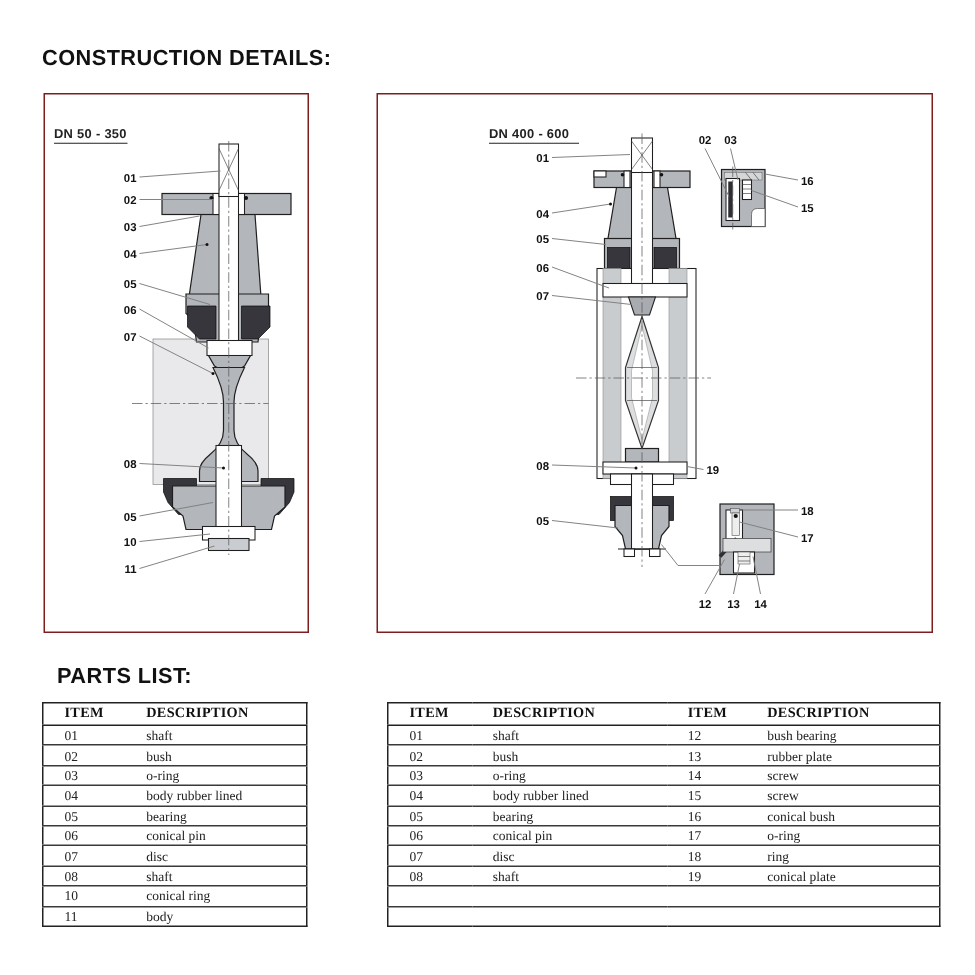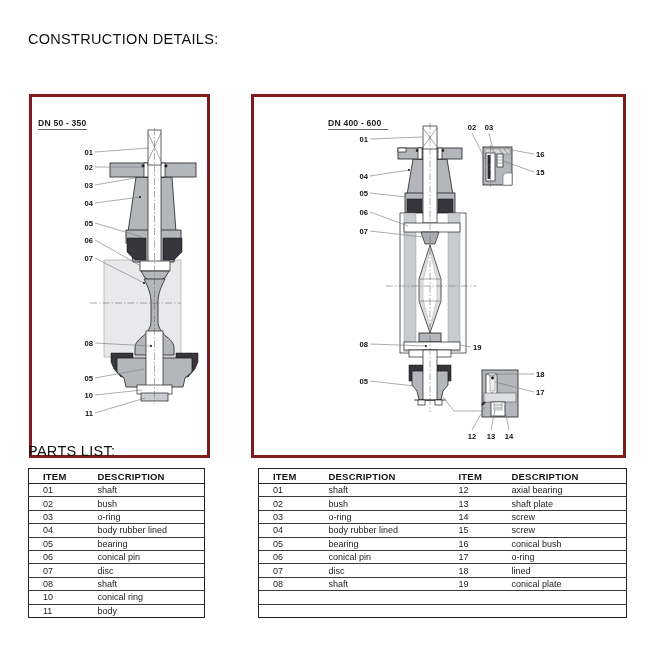--- a/index.html
+++ b/index.html
@@ -1,37 +1,37 @@
 <!DOCTYPE html>
 <html><head>
 <meta charset="utf-8">
 <style>
   html,body{margin:0;padding:0;background:#fff;}
   .page{position:relative;width:650px;height:650px;background:#ffffff;overflow:hidden;
         font-family:"Liberation Sans",sans-serif;}
-  .h-title{position:absolute;font-weight:normal;font-size:14.5px;letter-spacing:.3px;color:#111;}
-  .panel{position:absolute;border:3px solid #7f1d1d;background:#fff;margin-top:32px;}
+  .h-title{position:absolute;font-weight:bold;font-size:14.5px;letter-spacing:.3px;color:#111;}
+  .panel{position:absolute;border:1px solid #7f1d1d;background:#fff;}
   .panel svg{display:block;}
   
   .metal{fill:#b3b6ba;stroke:#1f1f1f;stroke-width:.8;}
   .metal2{fill:#a8abaf;stroke:#1f1f1f;stroke-width:.7;}
   .dark{fill:#36363c;stroke:#101010;stroke-width:.5;}
   .whitep{fill:#ffffff;stroke:#1f1f1f;stroke-width:.7;}
   .lite{fill:#e9e9eb;stroke:#8d8d8d;stroke-width:.5;}
   .wall{fill:#c9cccf;stroke:#8d8d8d;stroke-width:.4;}
   .leader{stroke:#7f7f7f;stroke-width:.65;fill:none;}
   .cl{stroke:#5a5a5a;stroke-width:.5;stroke-dasharray:7 2 1.5 2;fill:none;}
   .co{font-family:"Liberation Sans",sans-serif;font-size:7.6px;font-weight:bold;fill:#111;}
   .dn{font-family:"Liberation Sans",sans-serif;font-size:8.6px;font-weight:600;fill:#222;letter-spacing:.2px;}
   .ul{stroke:#222;stroke-width:.7;}
   .dot{fill:#111;}
   .thin{stroke:#444;stroke-width:.45;fill:none;}
   
   .parts-table{position:absolute;border-collapse:collapse;table-layout:fixed;
-      font-family:Liberation Sans, sans-serif;font-size:9px;color:#232323;
+      font-family:Liberation Serif, serif;font-size:9px;color:#232323;
       border:1.5px solid #222;background:#fff;}
   .parts-table th{font-size:9.5px;font-weight:bold;text-align:left;color:#111;
       padding:0 0 0 14px;height:14px;border-bottom:1.3px solid #222;letter-spacing:.2px;}
   .parts-table td{padding:0 0 0 14px;height:12.4px;border-bottom:1px solid #3a3a3a;
       white-space:nowrap;overflow:hidden;}
   .parts-table tr:last-child td{border-bottom:none;}
 </style>
 </head>
 <body>
 
@@ -298,21 +298,21 @@
         <line class="leader" x1="237" y1="333" x2="241" y2="313"></line>
         <text class="co" x="237" y="342" text-anchor="middle">13</text>
       </g>
       <g>
         <line class="leader" x1="255" y1="333" x2="250" y2="308"></line>
         <text class="co" x="255" y="342" text-anchor="middle">14</text>
       </g>
     </svg>
   </div>
 
-  <div class="h-title" style="left:28px;top:443px;">PARTS LIST:</div>
+  <div class="h-title" style="left:38px;top:443px;">PARTS LIST:</div>
 
   <table class="parts-table" style="left:28px;top:468px;width:176px;">
     <colgroup>
         <col style="width:55px">
         <col style="width:121px">
       </colgroup>
   <thead>
         <tr>
           <th>ITEM</th>
           <th>DESCRIPTION</th>
@@ -375,27 +375,27 @@
           <th>DESCRIPTION</th>
           <th>ITEM</th>
           <th>DESCRIPTION</th>
         </tr>
       </thead>
       <tbody>
         <tr>
           <td>01</td>
           <td>shaft</td>
           <td>12</td>
-          <td>axial bearing</td>
+          <td>bush bearing</td>
         </tr>
         <tr>
           <td>02</td>
           <td>bush</td>
           <td>13</td>
-          <td>shaft plate</td>
+          <td>rubber plate</td>
         </tr>
         <tr>
           <td>03</td>
           <td>o-ring</td>
           <td>14</td>
           <td>screw</td>
         </tr>
         <tr>
           <td>04</td>
           <td>body rubber lined</td>
@@ -411,21 +411,21 @@
         <tr>
           <td>06</td>
           <td>conical pin</td>
           <td>17</td>
           <td>o-ring</td>
         </tr>
         <tr>
           <td>07</td>
           <td>disc</td>
           <td>18</td>
-          <td>lined</td>
+          <td>ring</td>
         </tr>
         <tr>
           <td>08</td>
           <td>shaft</td>
           <td>19</td>
           <td>conical plate</td>
         </tr>
         <tr>
           <td></td>
           <td></td>

